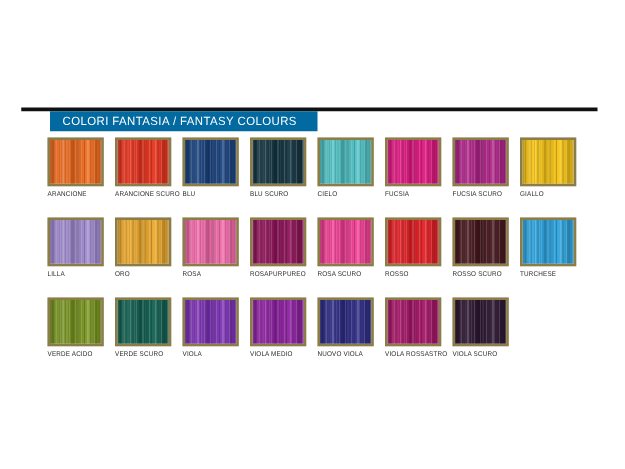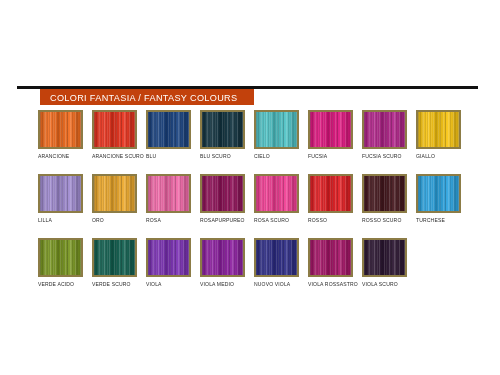--- a/index.html
+++ b/index.html
@@ -10,21 +10,21 @@
   }
   #sheet{position:relative;width:500px;height:375px;background:#fff;}
 
   
   #header-rule{
     position:absolute;left:17px;top:86px;width:461px;height:3px;
     background:#111111;
   }
   #banner{
     position:absolute;left:40px;top:89px;height:16px;
-    background:#c2410c;
+    background:#0369a1;
     display:flex;align-items:center;
     padding:0 9px 0 10px;
     box-sizing:border-box;
   }
   #banner-text{
     color:#ffffff;
     font-size:9.5px;
     letter-spacing:.35px;
     font-family:"Liberation Sans", sans-serif;
     white-space:nowrap;

